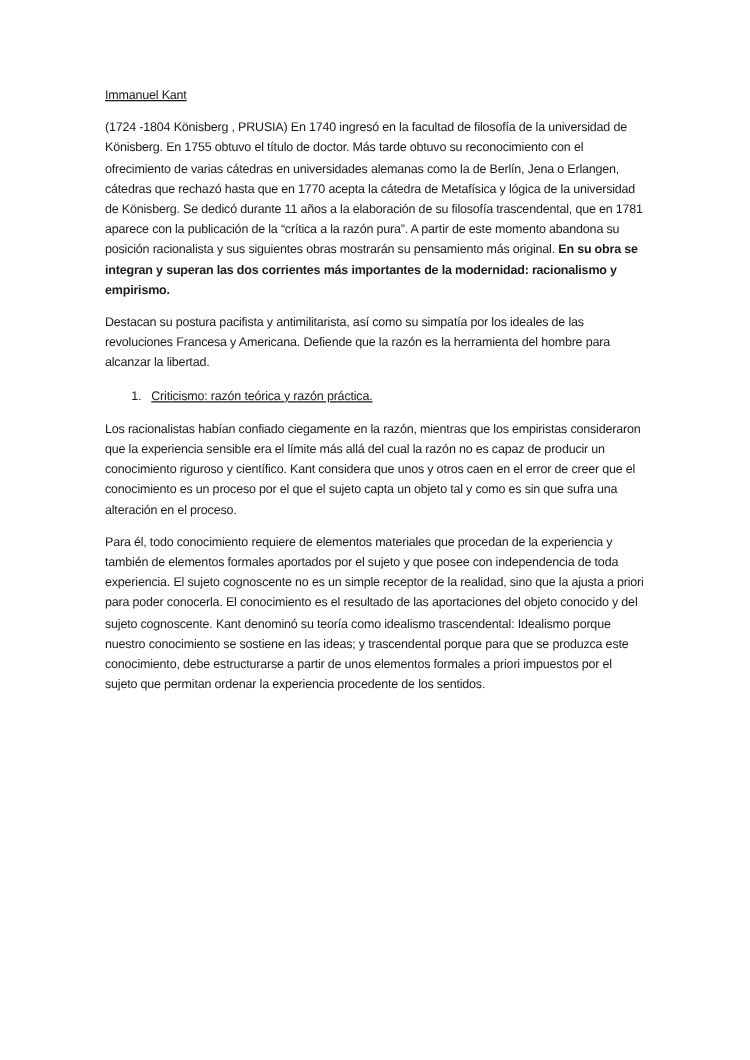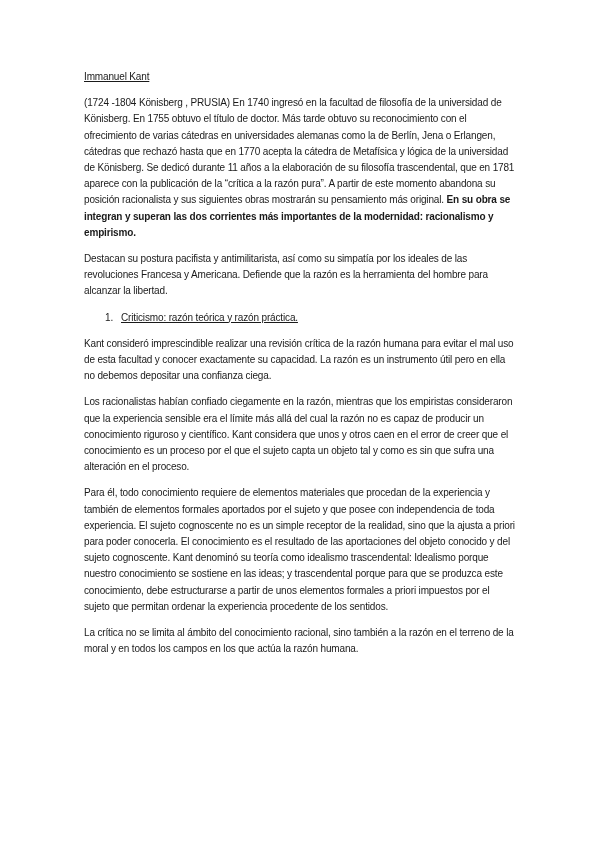--- a/index.html
+++ b/index.html
@@ -52,21 +52,19 @@
 
   <p><span>(1724 -1804 Könisberg , PRUSIA) En 1740 ingresó en la facultad de filosofía de la universidad de Könisberg. En 1755 obtuvo el título de doctor. Más tarde obtuvo su reconocimiento con el ofrecimiento de varias cátedras en universidades alemanas como la de Berlín, Jena o Erlangen, cátedras que rechazó hasta que en 1770 acepta la cátedra de Metafísica y lógica de la universidad de Könisberg. Se dedicó durante 11 años a la elaboración de su filosofía trascendental, que en 1781 aparece con la publicación de la “crítica a la razón pura”. A partir de este momento abandona su posición racionalista y sus siguientes obras mostrarán su pensamiento más original. </span><span class="bold">En su obra se integran y superan las dos corrientes más importantes de la modernidad: racionalismo y empirismo.</span></p>
 
   <p>Destacan su postura pacifista y antimilitarista, así como su simpatía por los ideales de las revoluciones Francesa y Americana. Defiende que la razón es la herramienta del hombre para alcanzar la libertad.</p>
 
 
   <div class="list-item">
     <span class="num">1.</span><span>Criticismo: razón teórica y razón práctica.</span>
   </div>
 
-  <p>Kant consideró imprescindible realizar una revisión crítica de la razón humana para evitar el mal uso de esta facultad y conocer exactamente su capacidad. La razón es un instrumento útil pero en ella no debemos depositar una confianza ciega.</p>
 
   <p>Los racionalistas habían confiado ciegamente en la razón, mientras que los empiristas consideraron que la experiencia sensible era el límite más allá del cual la razón no es capaz de producir un conocimiento riguroso y científico. Kant considera que unos y otros caen en el error de creer que el conocimiento es un proceso por el que el sujeto capta un objeto tal y como es sin que sufra una alteración en el proceso.</p>
 
   <p>Para él, todo conocimiento requiere de elementos materiales que procedan de la experiencia y también de elementos formales aportados por el sujeto y que posee con independencia de toda experiencia. El sujeto cognoscente no es un simple receptor de la realidad, sino que la ajusta a priori para poder conocerla. El conocimiento es el resultado de las aportaciones del objeto conocido y del sujeto cognoscente. Kant denominó su teoría como idealismo trascendental: Idealismo porque nuestro conocimiento se sostiene en las ideas; y trascendental porque para que se produzca este conocimiento, debe estructurarse a partir de unos elementos formales a priori impuestos por el sujeto que permitan ordenar la experiencia procedente de los sentidos.</p>
 
-  <p>La crítica no se limita al ámbito del conocimiento racional, sino también a la razón en el terreno de la moral y en todos los campos en los que actúa la razón humana.</p>
 
 </div>
 
 </body></html>

